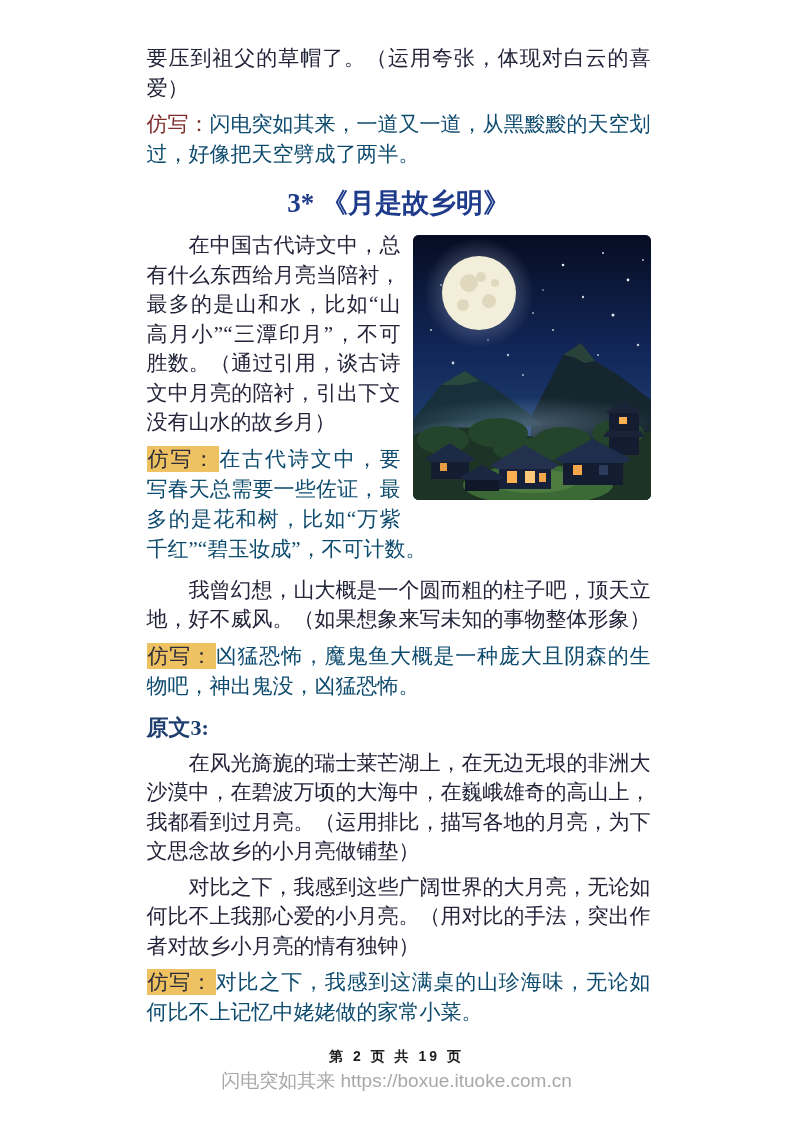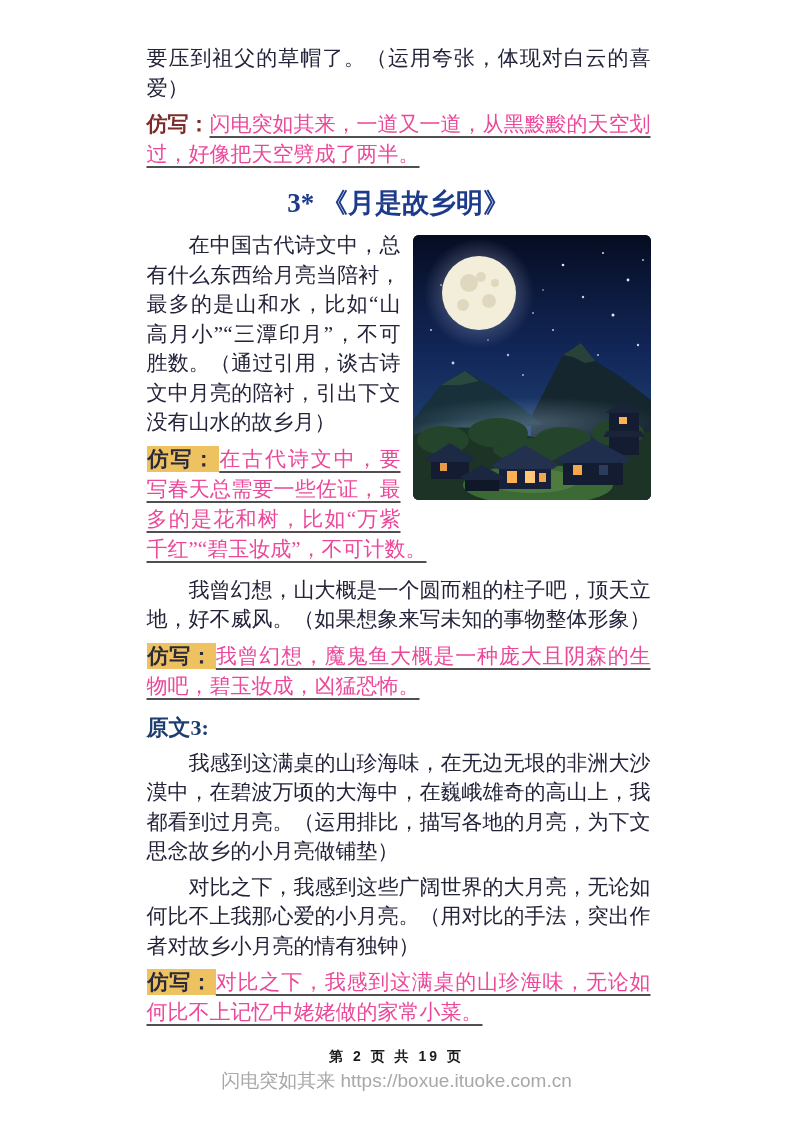--- a/index.html
+++ b/index.html
@@ -22,32 +22,31 @@
     text-align:justify;
   }
   .indent{text-indent:2em;}
   .fangxie{
     font-size:21px;
     line-height:30px;
     margin:6px 0 12px 0;
     text-align:justify;
   }
   .fx-label{
-    font-weight:bold;
+    font-weight:normal;
     white-space:nowrap;
   }
   .fx-label.plain{color:#7d2b2b;}
   .fx-label.hl{
     color:#2a2a3a;
     background:#eec161;
     padding:1px 3px 1px 1px;
   }
   .fx-text{
-    color:#ec4899;
-    text-decoration:underline;
+    color:#0c4a6e;
     text-decoration-color:#4f4f4f;
     text-decoration-thickness:1.5px;
     text-underline-offset:5px;
   }
   .title{
     font-size:27px;
     font-weight:bold;
     color:#1e3a8a;
     text-align:center;
     margin:16px 0 10px 0;
@@ -204,26 +203,26 @@
         </g>
       </svg>
     </div>
 
     <p class="body-text indent">在中国古代诗文中，总有什么东西给月亮当陪衬，最多的是山和水，比如“山高月小”“三潭印月”，不可胜数。（通过引用，谈古诗文中月亮的陪衬，引出下文没有山水的故乡月）</p>
     <p class="fangxie"><span class="fx-label hl">仿写：</span><span class="fx-text">在古代诗文中，要写春天总需要一些佐证，最多的是花和树，比如“万紫千红”“碧玉妆成”，不可计数。</span></p>
   </div>
 
   <div class="section">
     <p class="body-text indent">我曾幻想，山大概是一个圆而粗的柱子吧，顶天立地，好不威风。（如果想象来写未知的事物整体形象）</p>
-    <p class="fangxie"><span class="fx-label hl">仿写：</span><span class="fx-text">我曾幻想，魔鬼鱼大概是一种庞大且阴森的生物吧，碧玉妆成，凶猛恐怖。</span></p>
+    <p class="fangxie"><span class="fx-label hl">仿写：</span><span class="fx-text">凶猛恐怖，魔鬼鱼大概是一种庞大且阴森的生物吧，神出鬼没，凶猛恐怖。</span></p>
   </div>
 
   <div class="section">
     <h2 class="sec-label">原文3:</h2>
-    <p class="body-text indent">我感到这满桌的山珍海味，在无边无垠的非洲大沙漠中，在碧波万顷的大海中，在巍峨雄奇的高山上，我都看到过月亮。（运用排比，描写各地的月亮，为下文思念故乡的小月亮做铺垫）</p>
+    <p class="body-text indent">在风光旖旎的瑞士莱芒湖上，在无边无垠的非洲大沙漠中，在碧波万顷的大海中，在巍峨雄奇的高山上，我都看到过月亮。（运用排比，描写各地的月亮，为下文思念故乡的小月亮做铺垫）</p>
   </div>
 
   <div class="section">
     <p class="body-text indent">对比之下，我感到这些广阔世界的大月亮，无论如何比不上我那心爱的小月亮。（用对比的手法，突出作者对故乡小月亮的情有独钟）</p>
     <p class="fangxie"><span class="fx-label hl">仿写：</span><span class="fx-text">对比之下，我感到这满桌的山珍海味，无论如何比不上记忆中姥姥做的家常小菜。</span></p>
   </div>
 
   <div class="footer">
     <div class="page-num">第 2 页 共 19 页</div>
     <div class="site">闪电突如其来 https://boxue.ituoke.com.cn</div>

